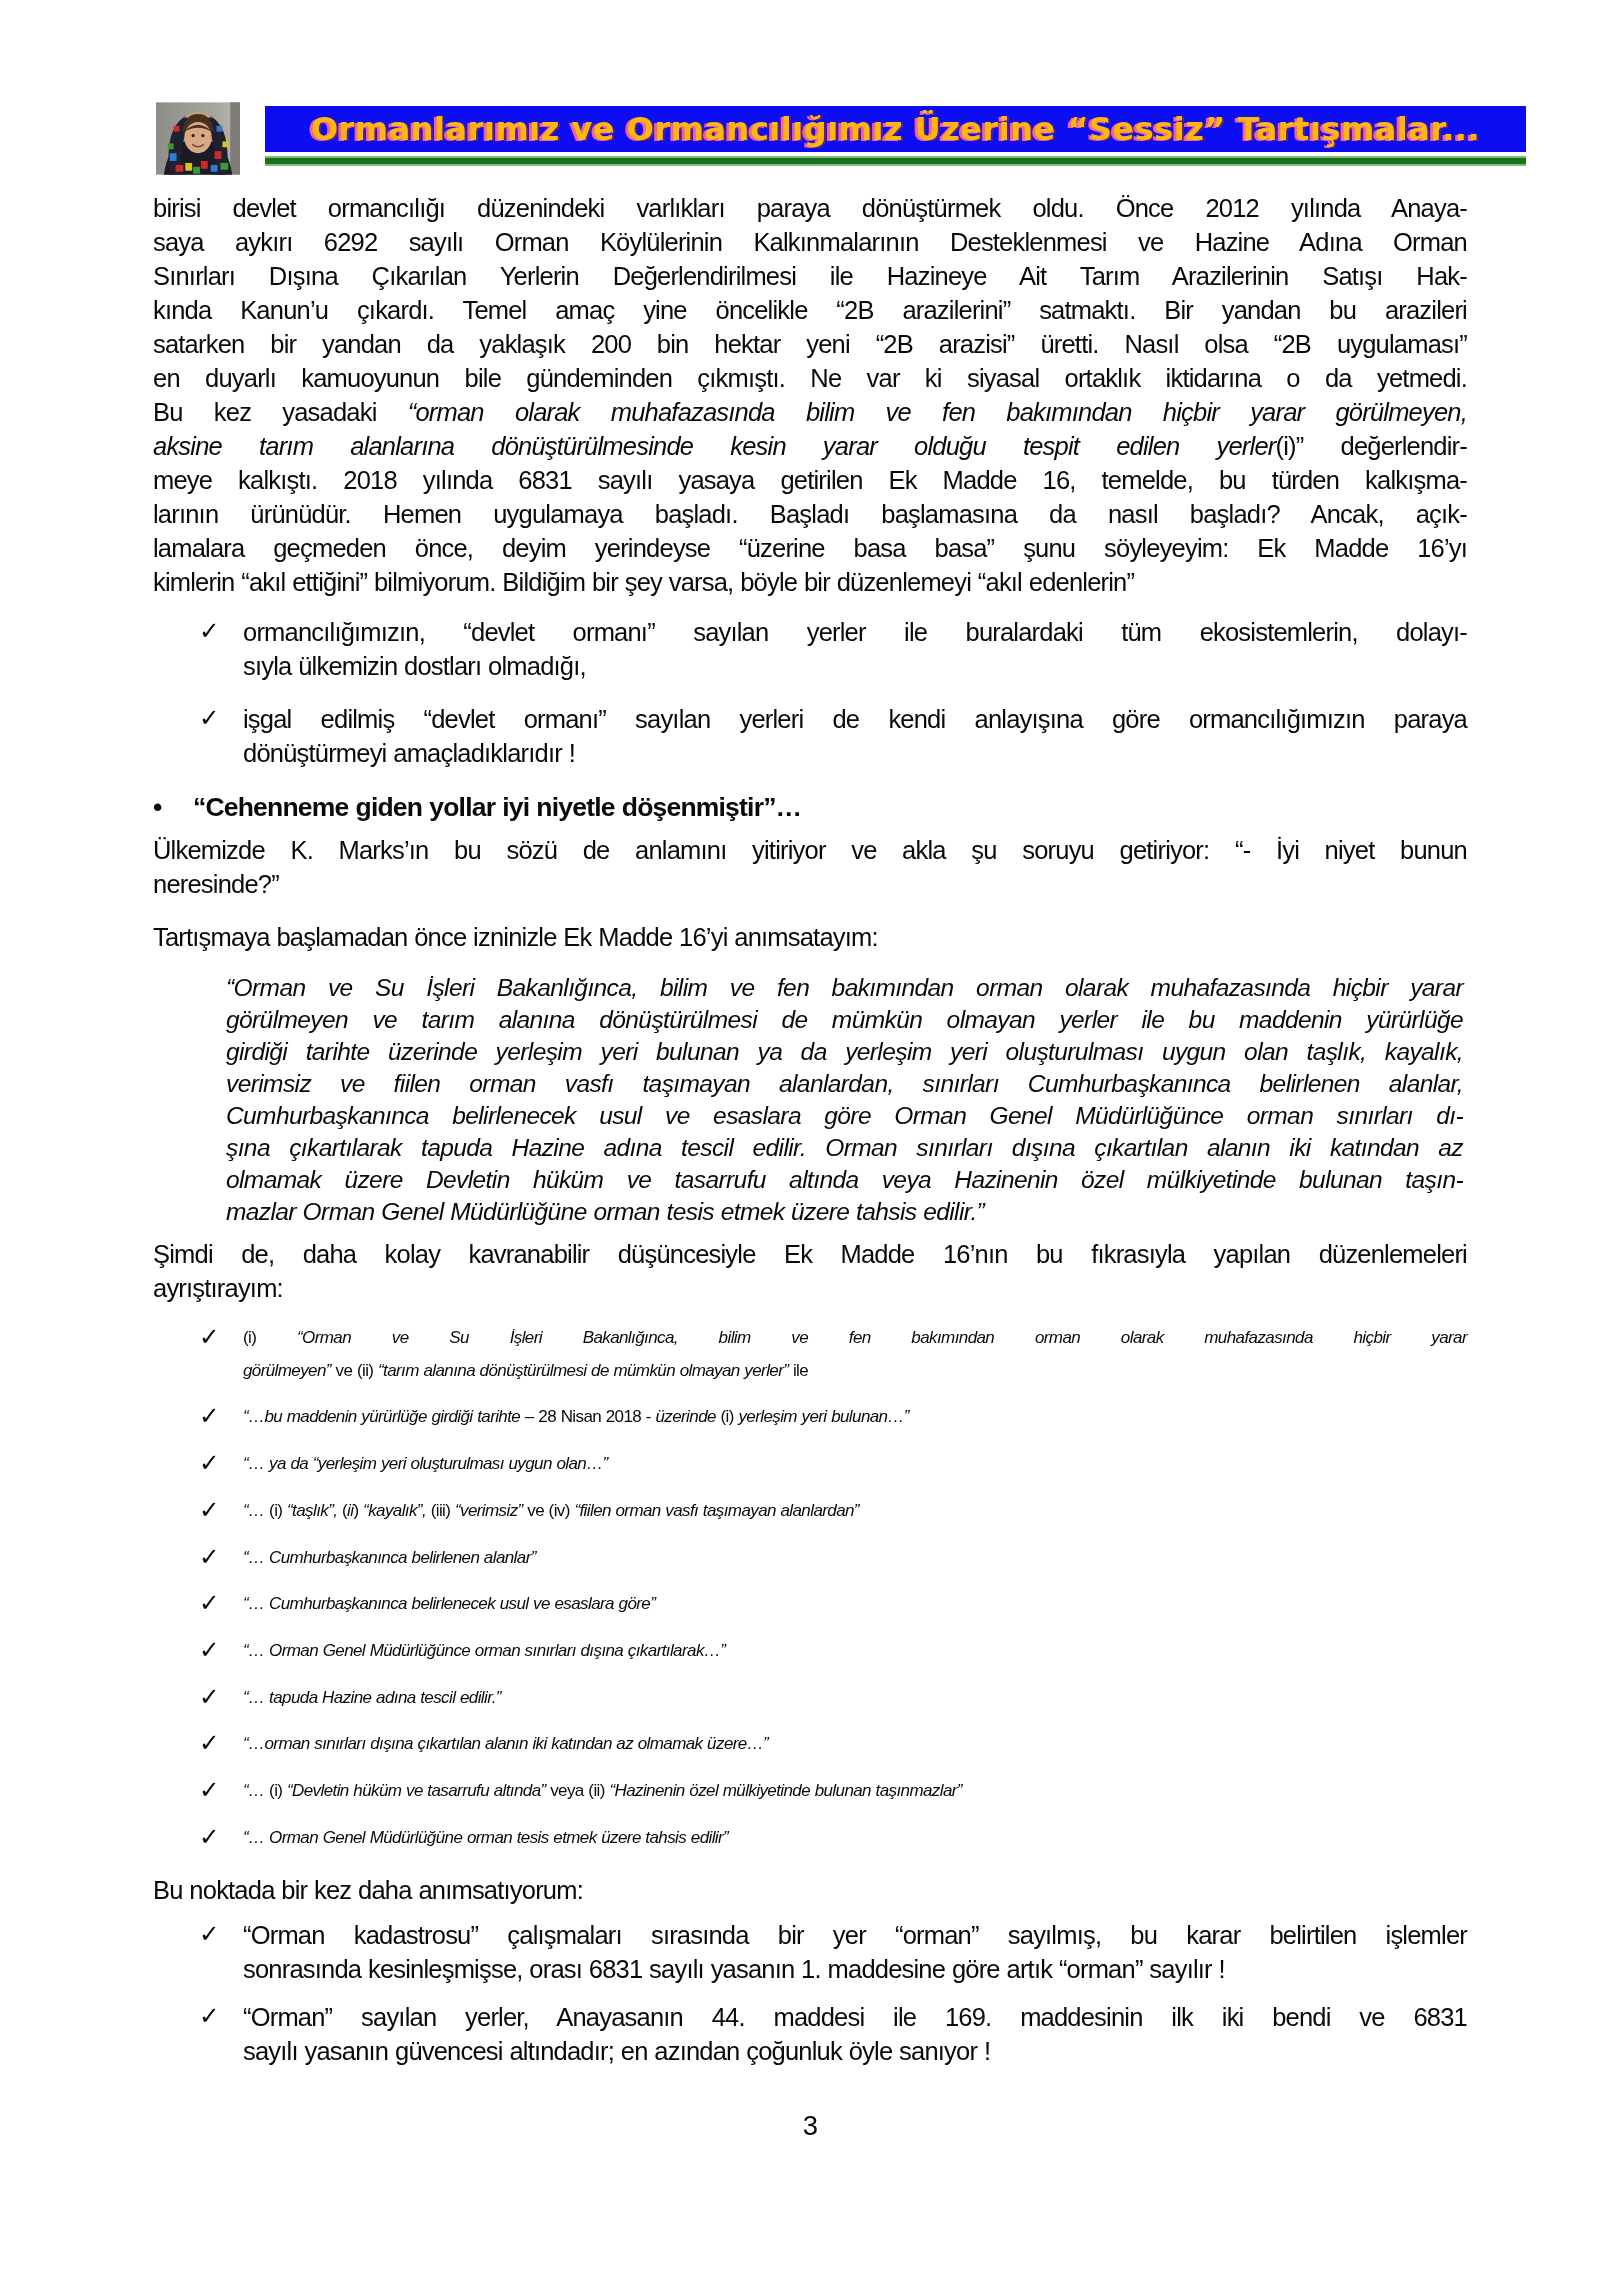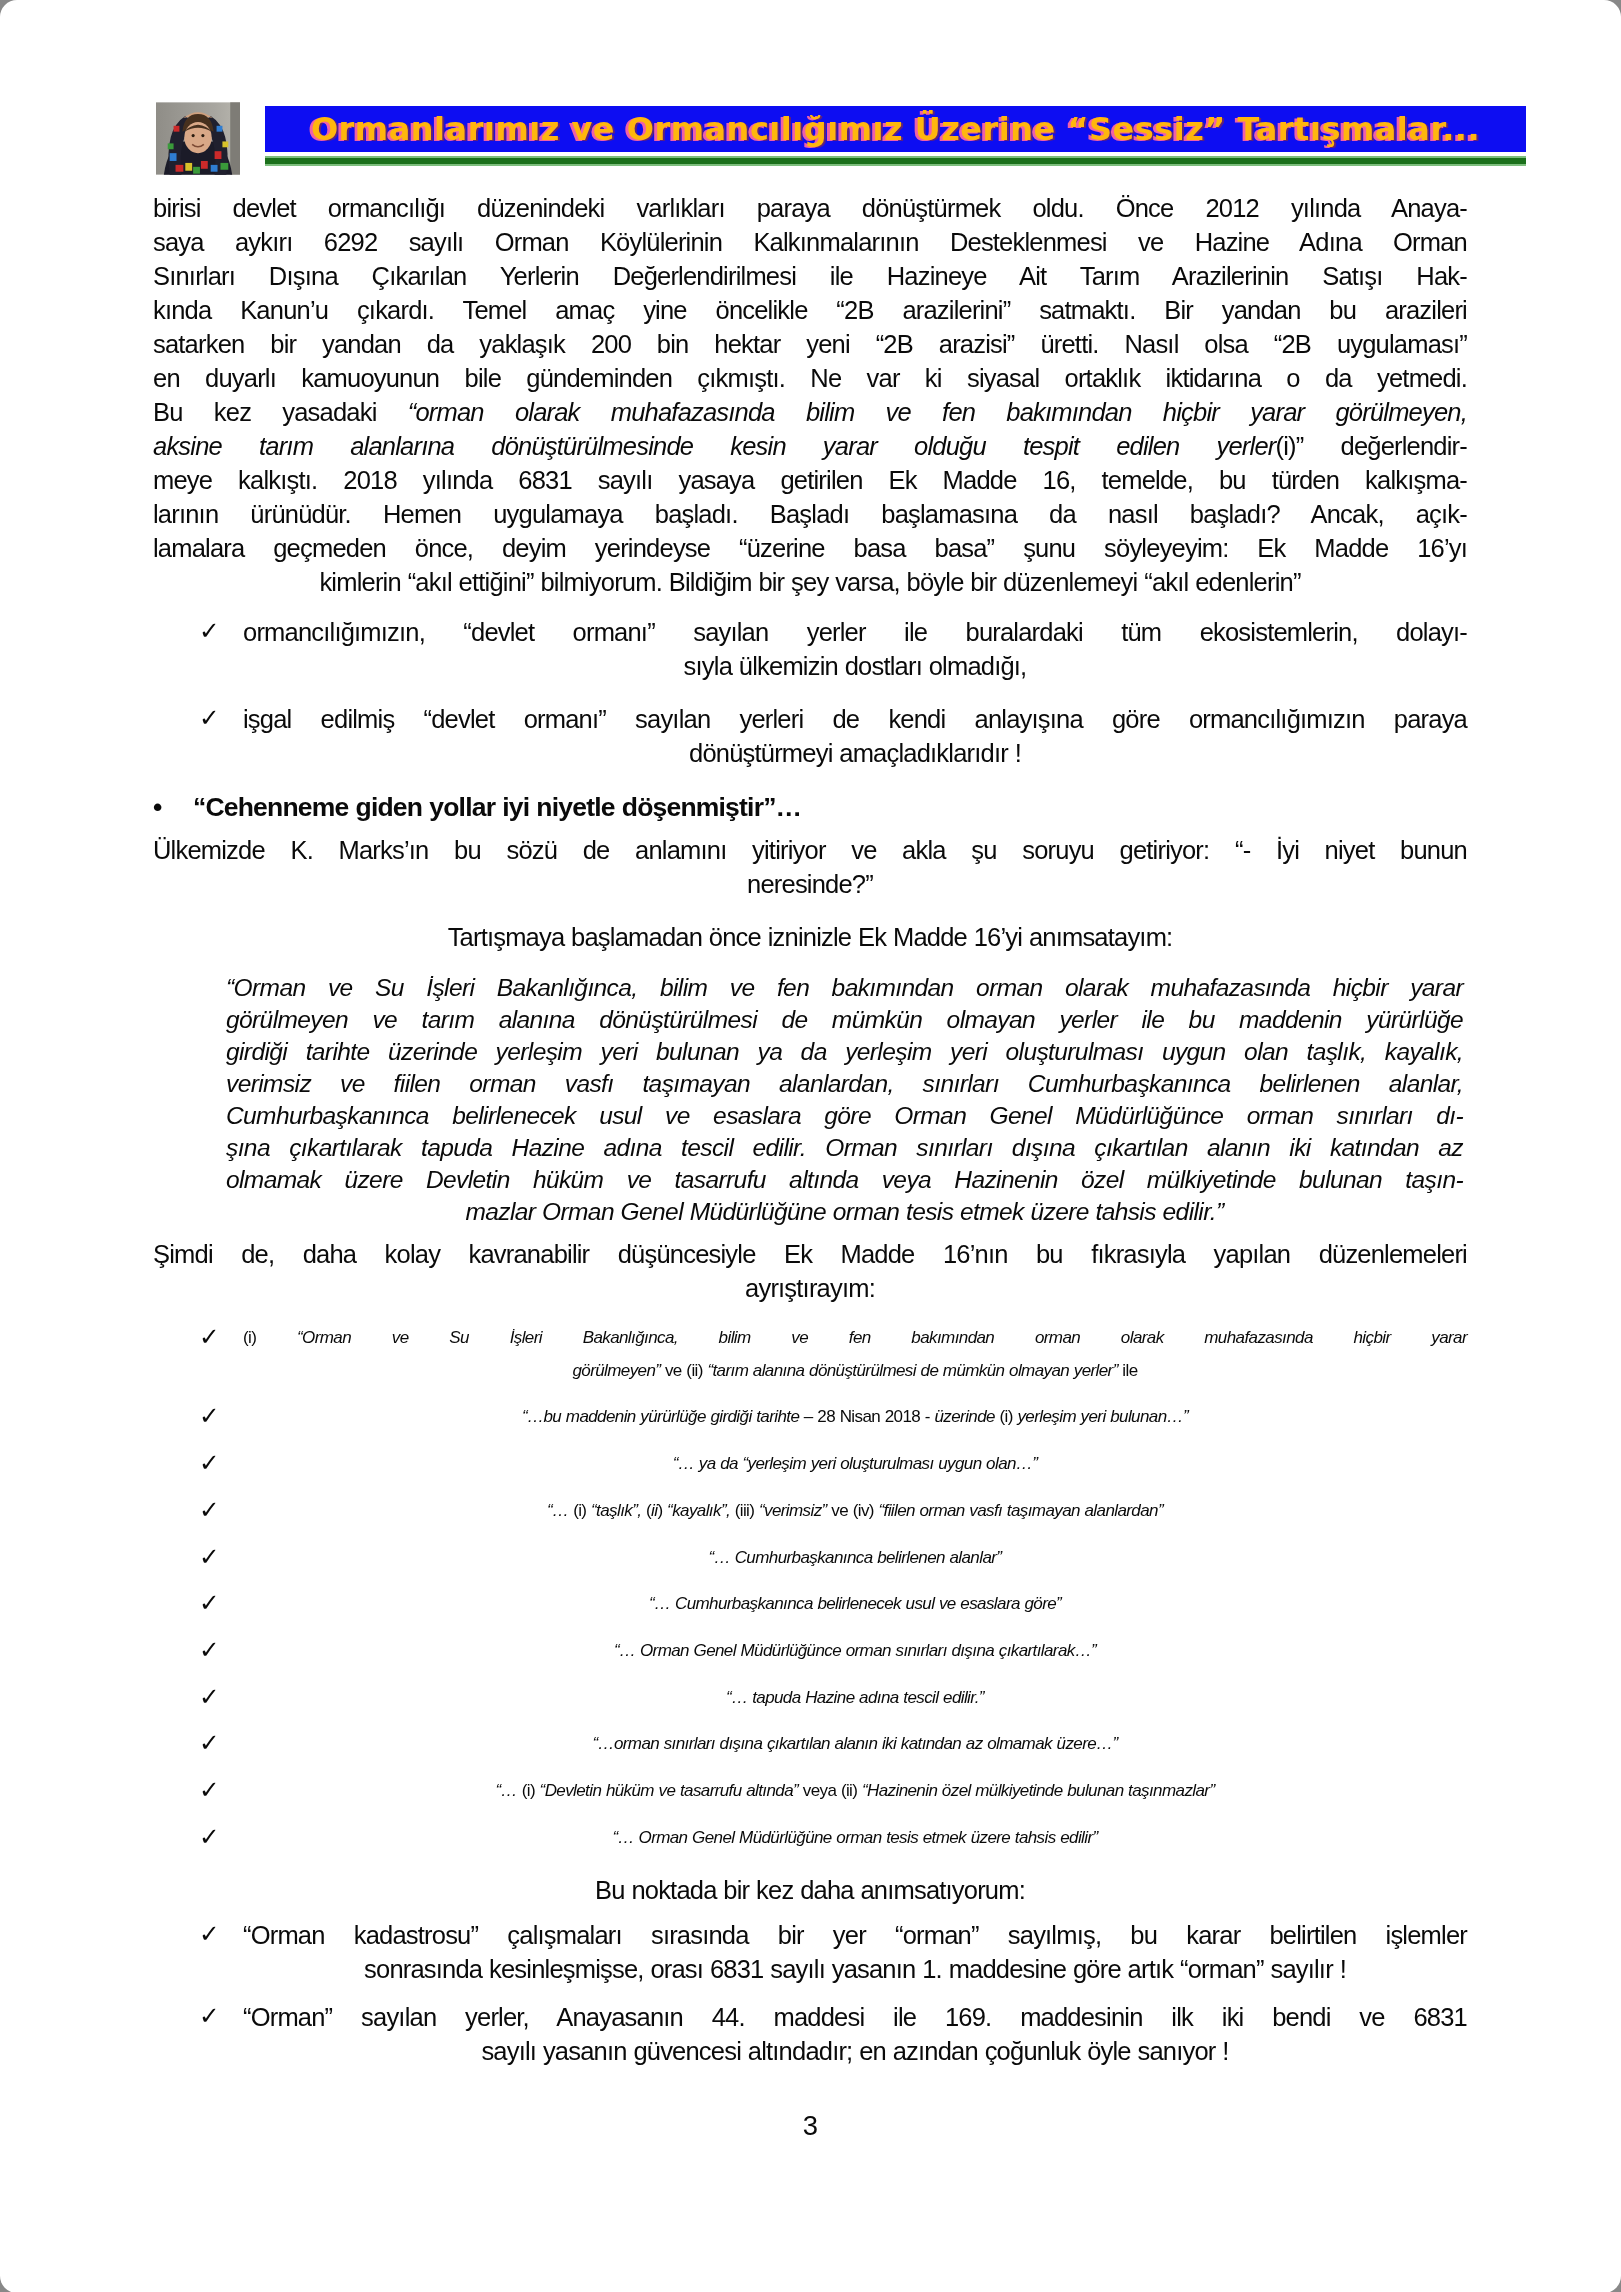--- a/index.html
+++ b/index.html
@@ -1,19 +1,19 @@
 <!DOCTYPE html>
 <html><head>
 <meta charset="utf-8">
 <style>
   html,body{margin:0;padding:0;background:#888;}
   .page{
     position:relative; width:1621px; height:2293px; background:#ffffff;
     font-family:"Liberation Sans","DejaVu Sans",sans-serif; color:#0a0a0a;
-    overflow:hidden; margin:0 auto;border-radius:17px;
+    overflow:hidden; margin:0 auto;
   }
   
   .photo{position:absolute; left:156px; top:102px; width:84px; height:73px; overflow:hidden;}
   .banner{
     position:absolute; left:265px; top:106px; width:1261px; height:46px;
     background:#0d0df2; display:flex; align-items:center; justify-content:center;
     overflow:hidden;
   }
   .banner-title{
     font-family:"DejaVu Sans","Liberation Sans",sans-serif;
@@ -24,21 +24,21 @@
   .rule{
     position:absolute; left:265px; top:156px; width:1261px; height:9.8px;
     background:#1b701b; border-top:2px solid #7dbe7d; border-bottom:2px solid #7dbe7d;
     box-sizing:border-box;
   }
   
   .content{position:absolute; left:153px; top:179px; width:1314px;}
   .content{font-size:25.5px; letter-spacing:-0.8px; word-spacing:0.5px;}
   .tl{line-height:34px; min-height:34px;}
   .jl{text-align:justify; text-align-last:justify;}
-  .ll{text-align:center; white-space:nowrap;}
+  .ll{text-align:left; white-space:nowrap;}
   .rm{font-style:normal;}
 
   .chk-list{padding-left:46px; margin-top:15.7px;}
   .chk-item{display:flex; margin-bottom:19.6px;}
   .chk{width:44px; flex:none; font-style:normal; font-size:24.5px; padding-top:1px;}
   .chk-text{flex:1; min-width:0;}
 
   .heading{display:flex; margin-top:19.6px; font-weight:bold; font-size:26.5px; line-height:34px;}
   .heading .bullet{width:40px; flex:none; font-weight:bold;}
 

